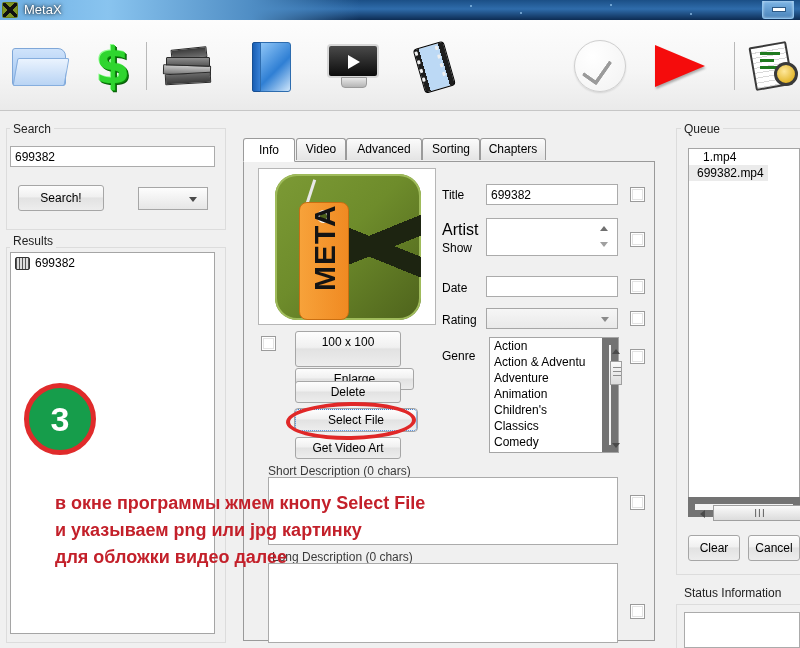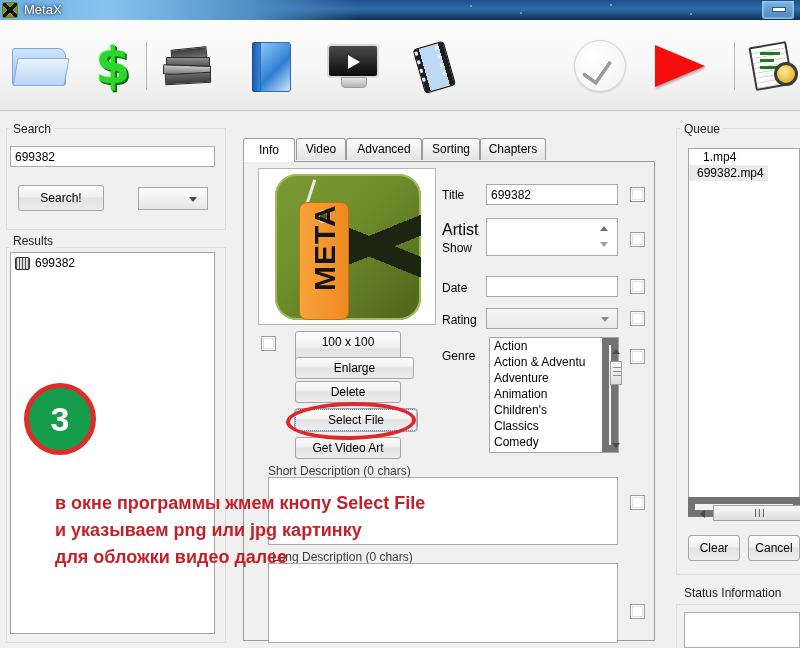--- a/index.html
+++ b/index.html
@@ -276,21 +276,21 @@
                 background:linear-gradient(to right,#f7a23a,#f08a22);border:1px solid #c96f12;box-sizing:border-box;"></div>
     <div style="position:absolute;left:42px;top:36px;width:13px;height:13px;border-radius:50%;background:#4e631c;border:3px solid #fff;box-sizing:border-box;"></div>
     <div style="position:absolute;left:10px;top:60px;width:80px;text-align:center;
                 font-family:'Liberation Sans',sans-serif;font-weight:bold;font-size:30px;color:#141414;
                 transform:rotate(-90deg);transform-origin:50% 50%;letter-spacing:1px;">META</div>
   </div>
 </div>
 
 <div class="chk" style="left:261px;top:336px;"></div>
 <div class="btn" style="position:absolute;left:295px;top:331px;width:106px;height:36px;line-height:20px;">100 x 100</div>
-<div class="btn" style="position:absolute;left:295px;top:357px;width:119px;height:22px;line-height:20px;">Enlarge</div>
+<div class="btn" style="position:absolute;left:295px;top:368px;width:119px;height:22px;line-height:20px;">Enlarge</div>
 <div class="btn" style="position:absolute;left:295px;top:381px;width:106px;height:22px;line-height:20px;">Delete</div>
 <div class="btn" style="position:absolute;left:295px;top:409px;width:122px;height:22px;line-height:20px;border:1px dotted #3b7fd4;outline:1px solid #a6a6a6;">Select File</div>
 <div class="btn" style="position:absolute;left:295px;top:437px;width:106px;height:22px;line-height:20px;">Get Video Art</div>
 
 <div style="position:absolute;left:442px;top:188px;font-size:12px;">Title</div>
 <input class="wfield" style="position: absolute; left: 486px; top: 184px; width: 132px; height: 21px; padding: 0px 4px;" value="699382">
 <div class="chk" style="left:630px;top:187px;"></div>
 
 <div style="position:absolute;left:442px;top:221px;font-size:16px;">Artist</div>
 <div style="position:absolute;left:442px;top:241px;font-size:12px;">Show</div>

